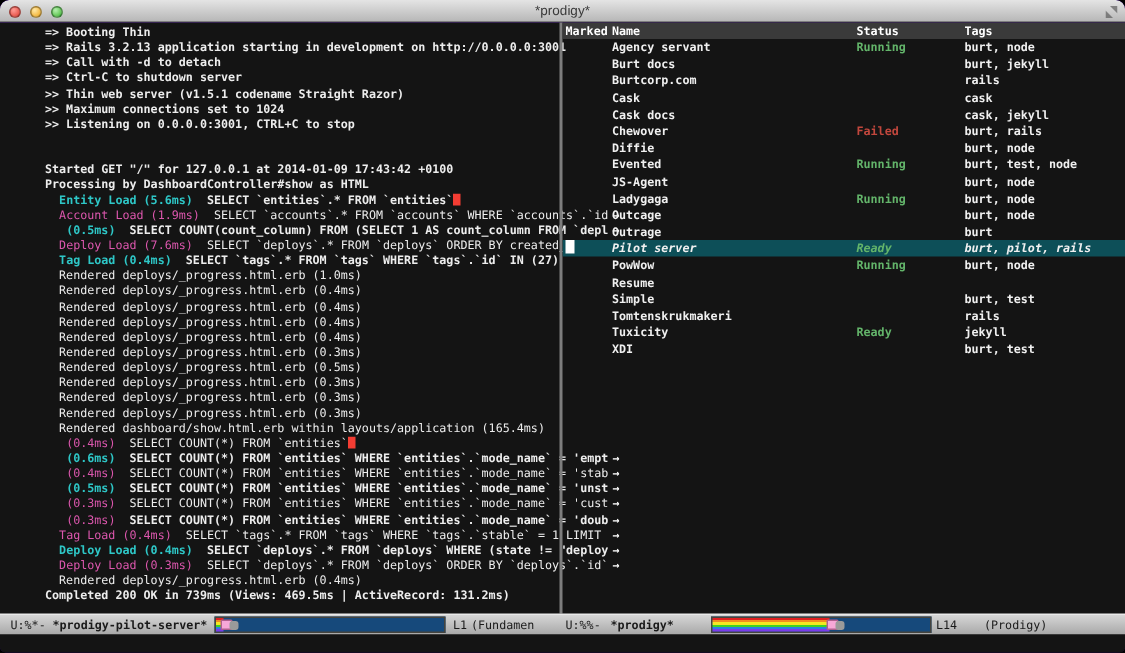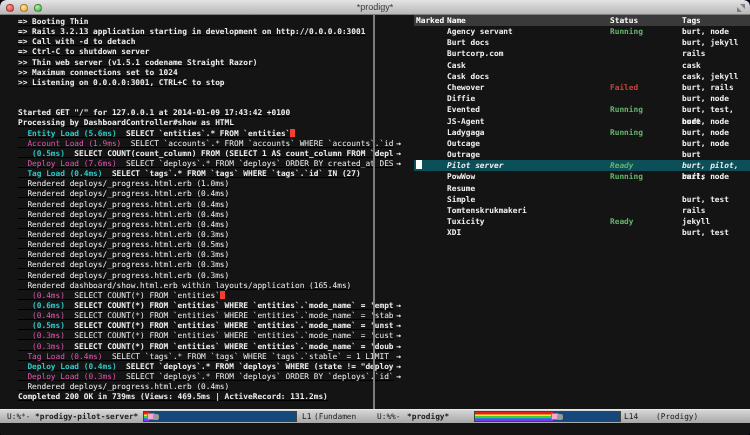--- a/index.html
+++ b/index.html
@@ -16,32 +16,32 @@
   .light.red { background:radial-gradient(circle at 35% 30%, #ff9d96, #ec6258 60%, #d33e32); }
   .light.yellow { background:radial-gradient(circle at 35% 30%, #ffe9a8, #f6bf4f 60%, #dfa023); }
   .light.green { background:radial-gradient(circle at 35% 30%, #b8f0b2, #6ccc5f 60%, #35a33c); }
   .title { text-align:center; font-size:9px; line-height:14px; color:#3a3a3a;
            font-family:"Liberation Sans", sans-serif; }
   .fs-icon { position:absolute; right:5px; top:4px; opacity:.65; }
   
   .frame { position:absolute; top:15px; left:0; right:0; bottom:0; background:#141414; }
   .divider { position:absolute; left:373px; top:0; width:2px; height:394px; background:#7d7d7d; }
   
-  .pane-left { position:absolute; left:4px; top:0; width:401px; height:394px; overflow:hidden;text-decoration:underline; }
+  .pane-left { position:absolute; left:16px; top:0; width:401px; height:394px; overflow:hidden; }
   .log { padding:2px 0 0 14px; font-size:7.8px; line-height:10.15px; color:#ededed; }
   .logline { position:relative; height:10.15px; white-space:pre; overflow:hidden; margin-right:4px; }
   .wb { font-weight:bold; }
   .cy { color:var(--cyan,#2ec7c7); font-weight:bold; }
   .mg { color:var(--magenta,#dd57ae); }
   .red-block { display:inline-block; width:5px; height:8px; background:var(--red_cursor,#f43d33);
                vertical-align:-1px; }
   .trunc { position:absolute; right:0; top:0; color:#fff; font-weight:bold; }
   
   .pane-right { position:absolute; left:375px; top:0; right:0; height:394px; overflow:hidden;
-                font-size:7.8px; font-weight:bold; color:#f0f0f0;margin-left:39px; }
+                font-size:7.8px; font-weight:bold; color:#f0f0f0; }
   .svc-header { position:relative; height:11px; line-height:11px; background:#3a3a3a; color:#fff; }
   .svc-header span { position:absolute; top:0; }
   .svc-row { position:relative; height:11.2px; line-height:11.2px; }
   .svc-row span { position:absolute; top:0; }
   .svc-name { left:33px; } .svc-status { left:196px; } .svc-tags { left:268px; }
   .col-marked { left:2px; } .col-name { left:33px; } .col-status { left:196px; } .col-tags { left:268px; }
   .hl { background:var(--row_highlight,#0d4f58);font-style:italic; }
   .st-running, .st-ready { color:var(--green,#63b46a); }
   .st-failed { color:var(--red,#c2473d);text-align:center; }
   .cursor-block { left:2px; top:1px; width:6px; height:9px; background:#fff; position:absolute; }

